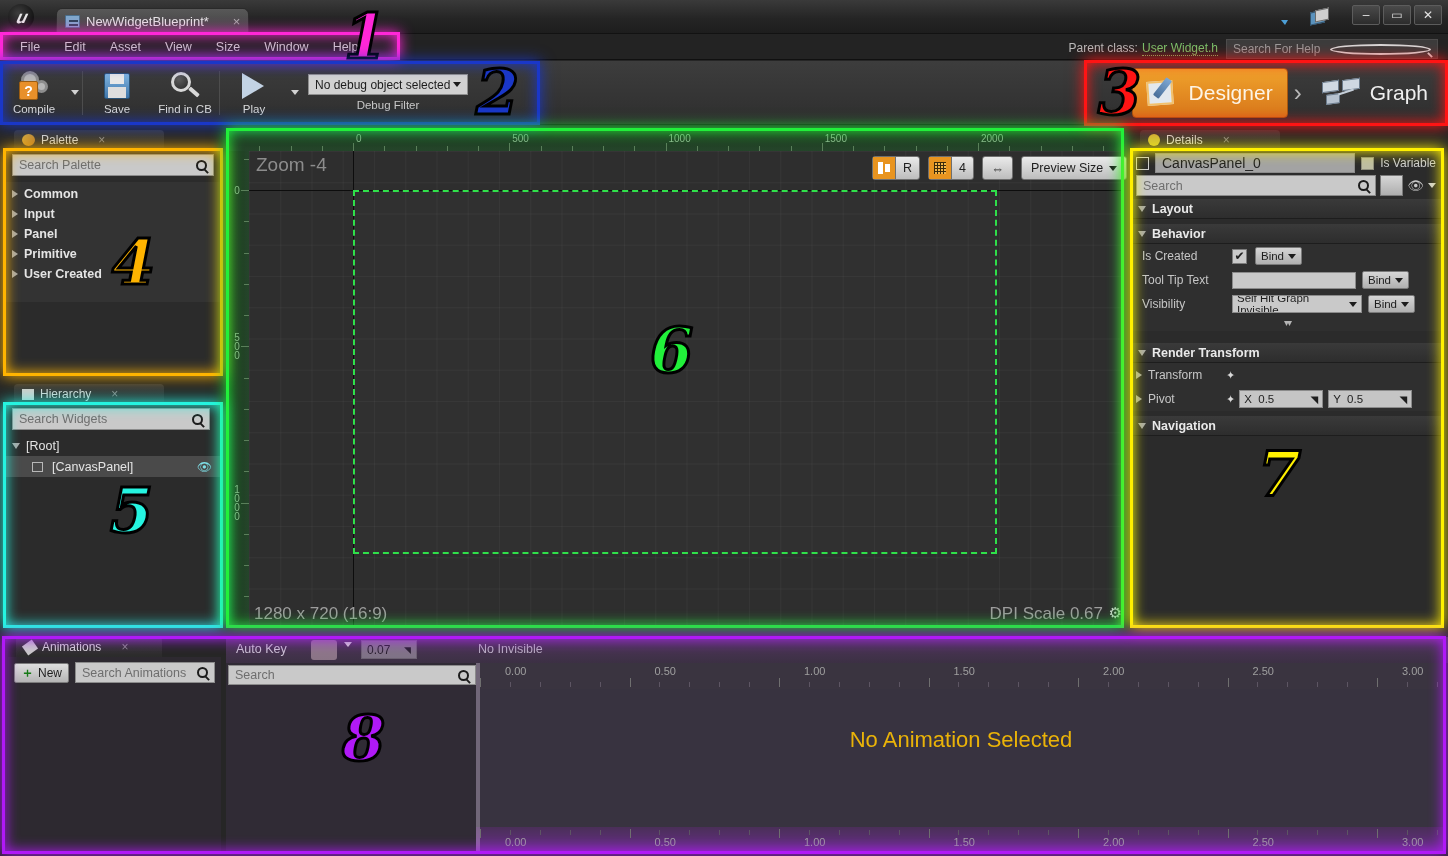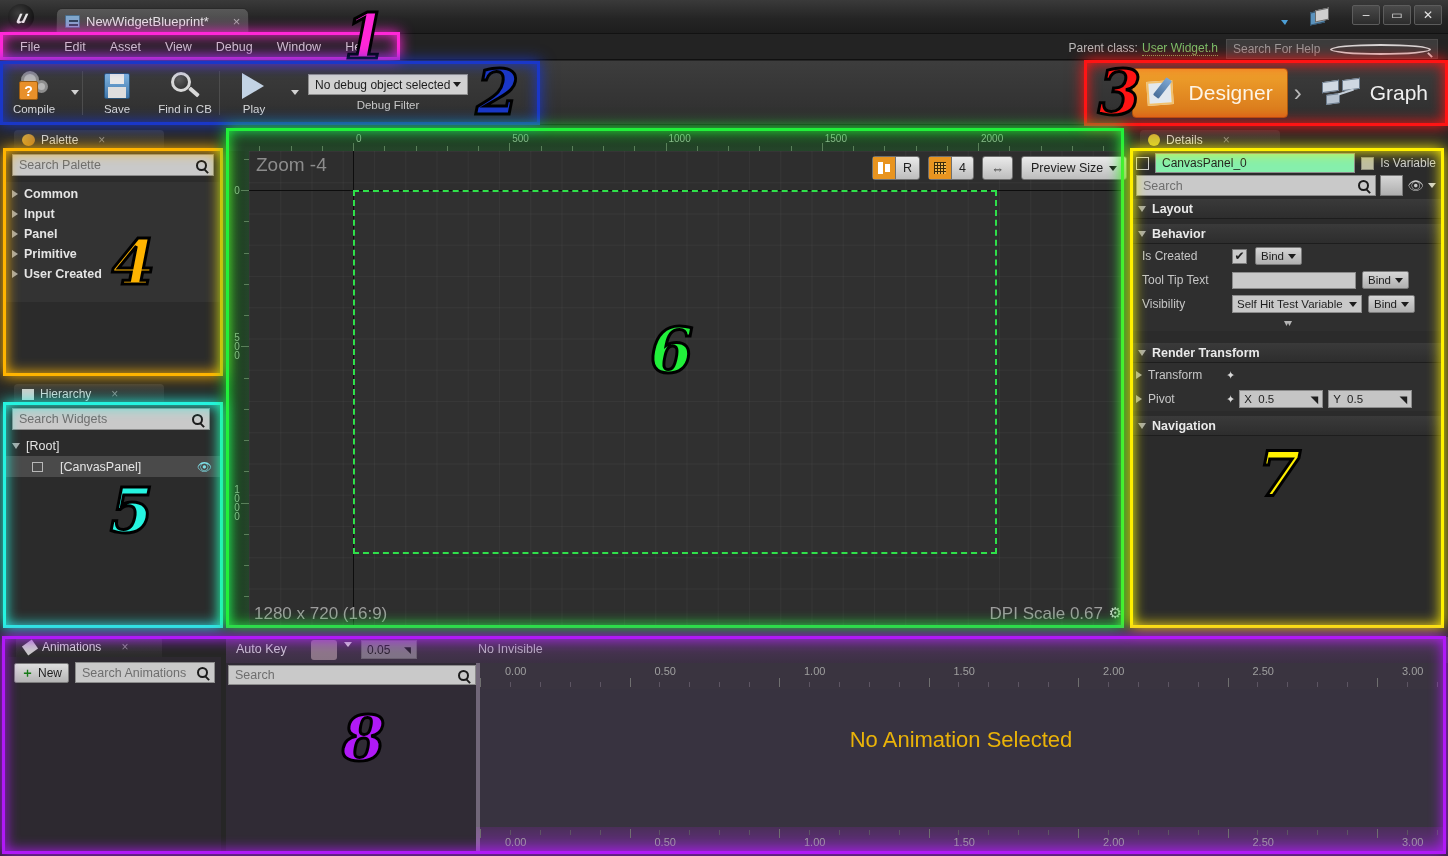--- a/index.html
+++ b/index.html
@@ -293,22 +293,22 @@
     display:flex;align-items:center; color:#1e1e1e; font-size:12.5px;
   }
   .cvbtn .on {
     background:#e8941f; height:100%; display:flex;align-items:center;justify-content:center;
     padding:0 5px; border-right:1px solid #6f6f6f;
   }
   .cvbtn .seg { padding:0 7px; }
 
   
   .det-name {
-    height:20px;background:#86efac;border:1px solid #8b8b8b;
-    color:#1e1e1e;font-size:12px;display:flex;align-items:center;padding-left:6px;
+    height:20px;background:#a3a3a3;border:1px solid #8b8b8b;
+    color:#1e1e1e;font-size:14px;display:flex;align-items:center;padding-left:6px;
   }
   .cat-hdr {
     height:20px; background:linear-gradient(180deg,#3a3a3a,#2d2d2d);
     border-bottom:1px solid #1d1d1d;
     display:flex;align-items:center;gap:6px;padding-left:6px;
     color:#e9e9e9;font-size:12.5px;font-weight:bold;
   }
   .prop-row { display:flex;align-items:center;height:24px; }
   .prop-lbl { color:#c6c6c6;font-size:12px; padding-left:10px; width:100px; }
   .bindbtn {
@@ -364,21 +364,21 @@
       <div class="winbtn">▭</div>
       <div class="winbtn">✕</div>
     </div>
   </div>
 
   <div class="menubar">
     <div class="menuitem">File</div>
     <div class="menuitem">Edit</div>
     <div class="menuitem">Asset</div>
     <div class="menuitem">View</div>
-    <div class="menuitem">Debug</div>
+    <div class="menuitem">Size</div>
     <div class="menuitem">Window</div>
     <div class="menuitem">Help</div>
   </div>
 
   <div class="parentclass">
     <span>Parent class:</span><span class="pcval">User Widget.h</span>
   </div>
 
   <div class="helpsearch">
     <span>Search For Help</span>
@@ -497,21 +497,21 @@
     <div class="srch" style="margin:4px 10px 0 6px;">
       <span>Search Widgets</span>
       <span class="mag dark"></span>
     </div>
     <div style="margin-top:6px;">
       <div class="treerow">
         <span class="tri-d"></span>
         <span class="lbl" style="font-weight:normal;">[Root]</span>
       </div>
       <div class="treerow" style="background:#4a4a4a;padding-left:26px;justify-content:space-between;padding-right:8px;height:21px;">
-        <span style="display:flex;align-items:center;gap:17px;">
+        <span style="display:flex;align-items:center;gap:9px;">
           <span style="width:11px;height:10px;border:1px solid #b8b8b8;display:inline-block;"></span>
           <span class="lbl" style="font-weight:normal;">[CanvasPanel]</span>
         </span>
         <span style="color:#7fe0e8;font-size:12px;">👁</span>
       </div>
     </div>
   </div>
 
   <div class="ruler-h" style="left:229px;top:131px;width:892px;" id="hruler">
       <div class="rlabel" style="left: 127px; top: 2px;">0</div>
@@ -664,21 +664,21 @@
         <span class="prop-lbl">Tool Tip Text</span>
         <span class="txtfield" style="width:124px;"></span>
         <span class="bindbtn" style="margin-left:6px;">
           <span>Bind</span>
           <span class="caret-dk"></span>
         </span>
       </div>
       <div class="prop-row">
         <span class="prop-lbl">Visibility</span>
         <span class="combofield" style="width:130px;">
-          <span>Self Hit Test Variable</span>
+          <span>Self Hit Graph Invisible</span>
           <span class="caret-dk"></span>
         </span>
         <span class="bindbtn" style="margin-left:6px;">
           <span>Bind</span>
           <span class="caret-dk"></span>
         </span>
       </div>
       <div style="display:flex;justify-content:center;padding:1px 0 3px;">
         <span style="color:#b5b5b5;font-size:10px;letter-spacing:-2px;">▾▾</span>
       </div>
@@ -740,21 +740,21 @@
     </div>
   </div>
 
   <div style="position:absolute;left:226px;top:637px;width:1220px;height:216px;background:#302b35;">
 
     <div style="position:absolute;left:0;top:0;width:1420px;height:26px;background:linear-gradient(180deg,#50375c,#3c3044);">
       <span style="position:absolute;left:10px;top:5px;color:#ccc2d4;font-size:12.5px;">Auto Key</span>
       <span style="position:absolute;left:85px;top:3px;width:26px;height:20px;background:rgba(230,200,210,0.45);border-radius:3px;"></span>
       <span style="position:absolute;left:118px;top:10px;"><span class="caret-d"></span></span>
       <span style="position:absolute;left:135px;top:3px;width:56px;height:19px;background:rgba(215,205,220,0.42);border:1px solid rgba(0,0,0,0.15);display:flex;align-items:center;justify-content:space-between;padding:0 5px;color:#2a2230;font-size:12px;">
-        <span>0.05</span>
+        <span>0.07</span>
         <span style="font-size:9px;">◥</span>
       </span>
       <span style="position:absolute;left:252px;top:5px;color:#b9aec2;font-size:12.5px;">No Invisible</span>
     </div>
 
     <div style="position:absolute;left:2px;top:28px;width:248px;height:20px;background:#c9c9c9;border:1px solid #8b8b8b;display:flex;align-items:center;justify-content:space-between;padding:0 6px;">
       <span style="color:#6e6e6e;font-size:12.5px;">Search</span>
       <span class="mag dark"></span>
     </div>
 

